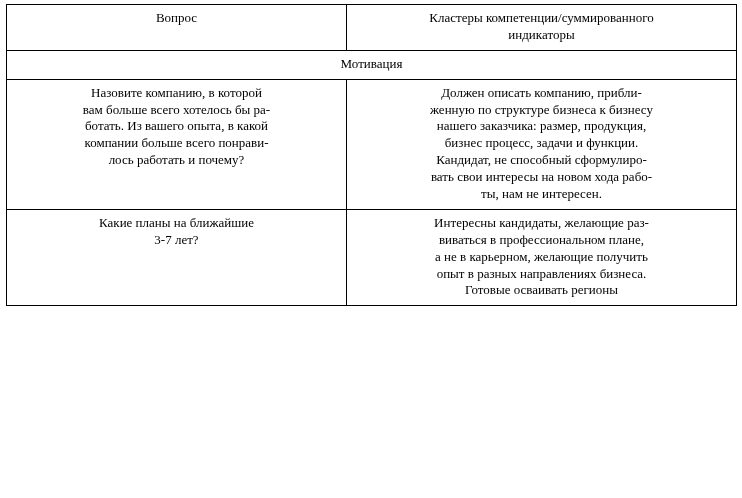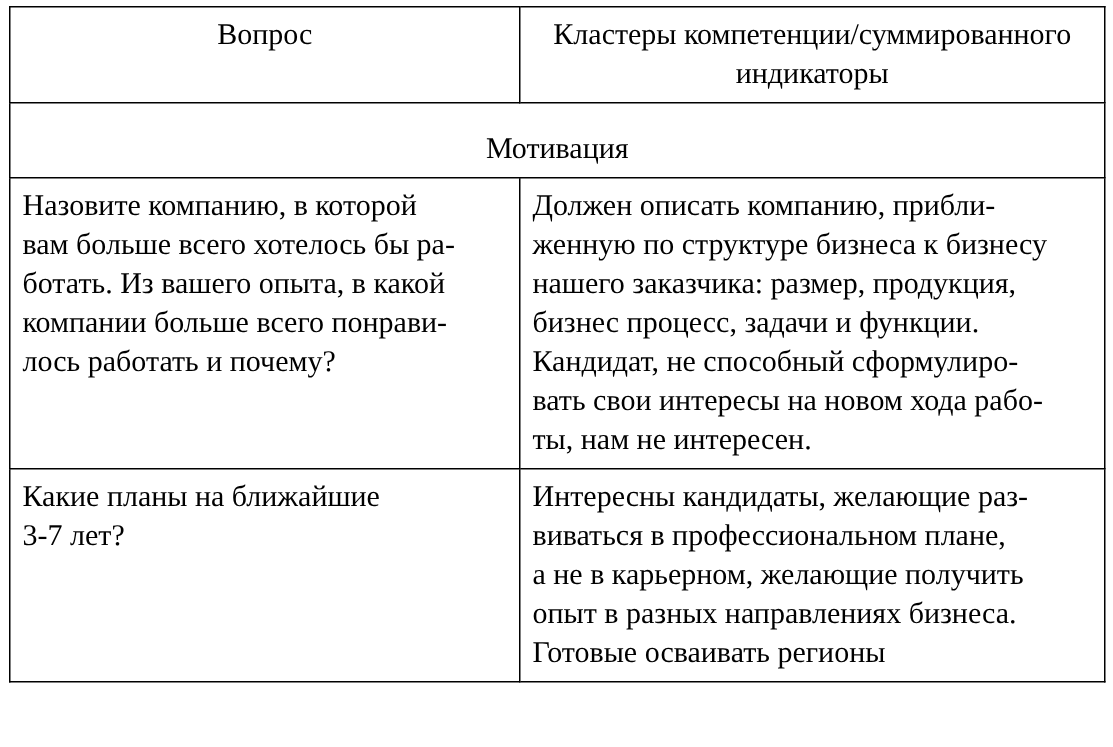--- a/index.html
+++ b/index.html
@@ -23,21 +23,21 @@
   table.qtable {
     border-collapse: collapse;
     width: 730px;
     margin: 4px 6px 0 6px;
     table-layout: fixed;
   }
   table.qtable td, table.qtable th {
     border: 1px solid #000000;
     vertical-align: top;
     padding: 5px 8px 6px 8px;
-    font-size: 20px;
+    font-size: 13px;
     line-height: 1.30;
     font-weight: normal;
   }
   col.col-q { width: 340px; }
   col.col-a { width: 390px; }
 
   .head-cell {
     text-align: center;
     font-weight: bold;
     padding-top: 6px;
@@ -46,25 +46,25 @@
   }
   .section-cell {
     text-align: center;
     font-weight: bold;
     padding-top: 5px;
     padding-bottom: 6px;
   }
   .cell-text {
     display: block;
     white-space: pre-line;
-    text-align: left;
+    text-align: center;
     hyphens: none;
   }
   .head-cell .cell-text { text-align: center; }
-  .section-cell .cell-text { text-align: center; margin-top: 12px; }
+  .section-cell .cell-text { text-align: center; }
 </style>
 </head>
 <body>
 
 <div class="page">
   <table class="qtable">
     <colgroup>
       <col class="col-q">
       <col class="col-a">
     </colgroup>

